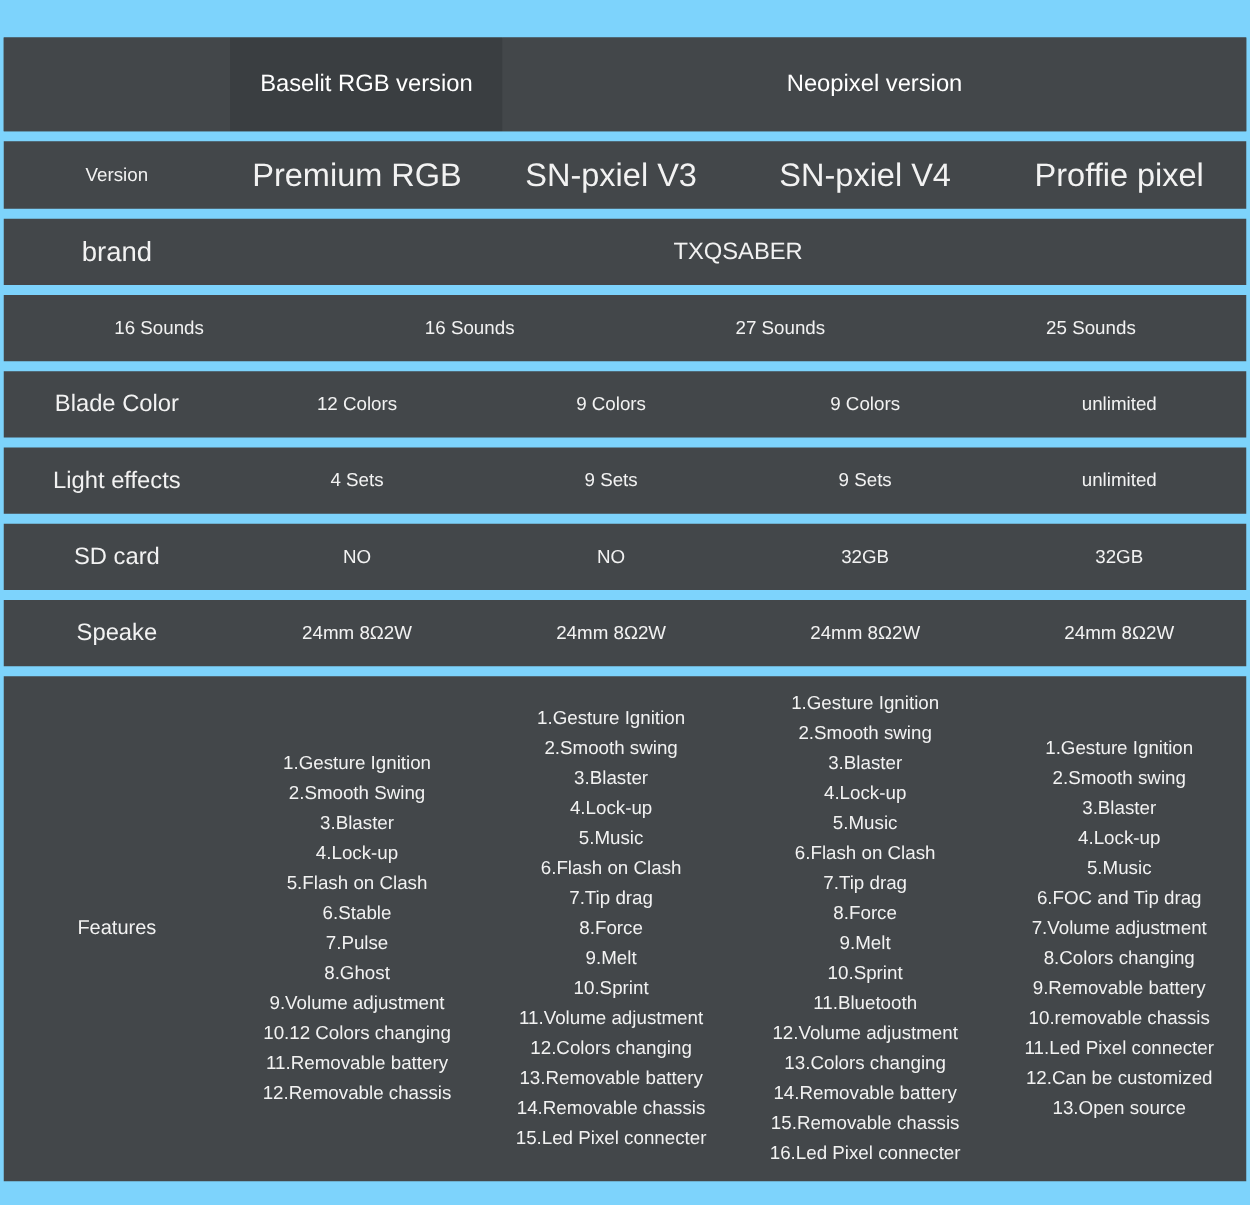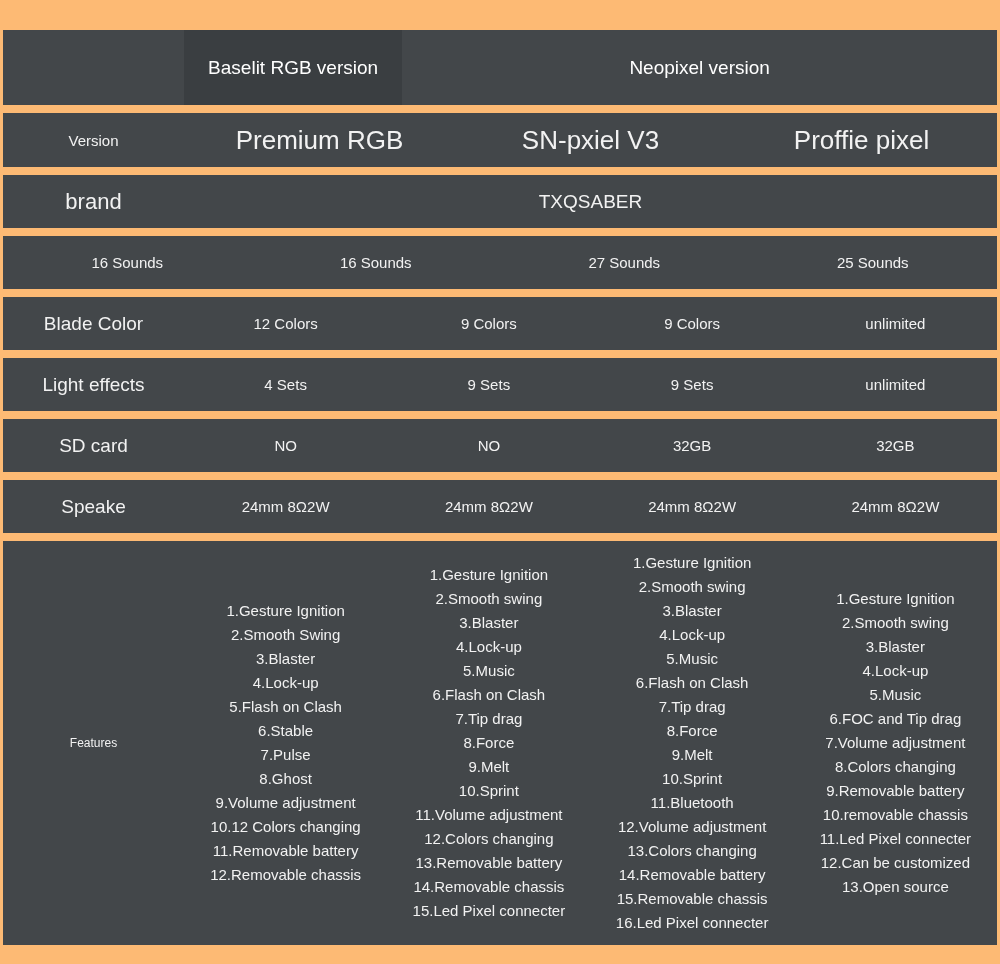--- a/index.html
+++ b/index.html
@@ -13,21 +13,21 @@
     height: 964px;
     font-family: "Liberation Sans", "DejaVu Sans", sans-serif;
     color: #f2f2f2;
     overflow: hidden;
   }
 
   .page {
     position: relative;
     width: 1000px;
     height: 964px;
-    background: #fdba74;
+    background: #7dd3fc;
     box-sizing: border-box;
   }
 
   
   .spec-table {
     position: absolute;
     left: 0;
     top: 0;
     width: 1000px;
   }
@@ -119,21 +119,21 @@
   .row-spec .c-label { font-size: 19px; }
   .row-spec .c-val { font-size: 15px; }
 
   
   .row-features {
     min-height: 404px;
     align-items: stretch;
     margin-bottom: 0;
   }
   .row-features .c-label {
-    font-size: 12px;
+    font-size: 16px;
     align-items: center;
   }
   .feat-col {
     flex: 1 1 0;
     display: flex;
     flex-direction: column;
     align-items: center;
     justify-content: center;
     text-align: center;
     font-size: 15px;
@@ -155,20 +155,21 @@
     <div class="row row-group top-gap">
       <div class="c-label"></div>
       <div class="cell-baselit">Baselit RGB version</div>
       <div class="cell-neopixel">Neopixel version</div>
     </div>
 
     <div class="row row-version">
       <div class="c-label">Version</div>
       <div class="c-val">Premium RGB</div>
       <div class="c-val">SN-pxiel V3</div>
+      <div class="c-val">SN-pxiel V4</div>
       <div class="c-val">Proffie pixel</div>
     </div>
 
     <div class="row row-brand">
       <div class="c-label">brand</div>
       <div class="c-span4">TXQSABER</div>
     </div>
 
     <div class="row row-spec">
       <div class="c-val">16 Sounds</div>

